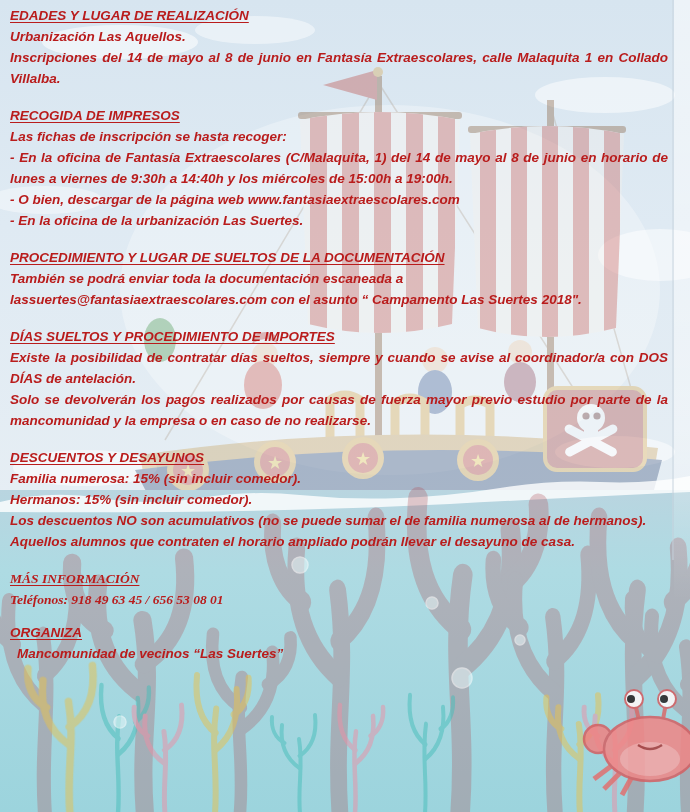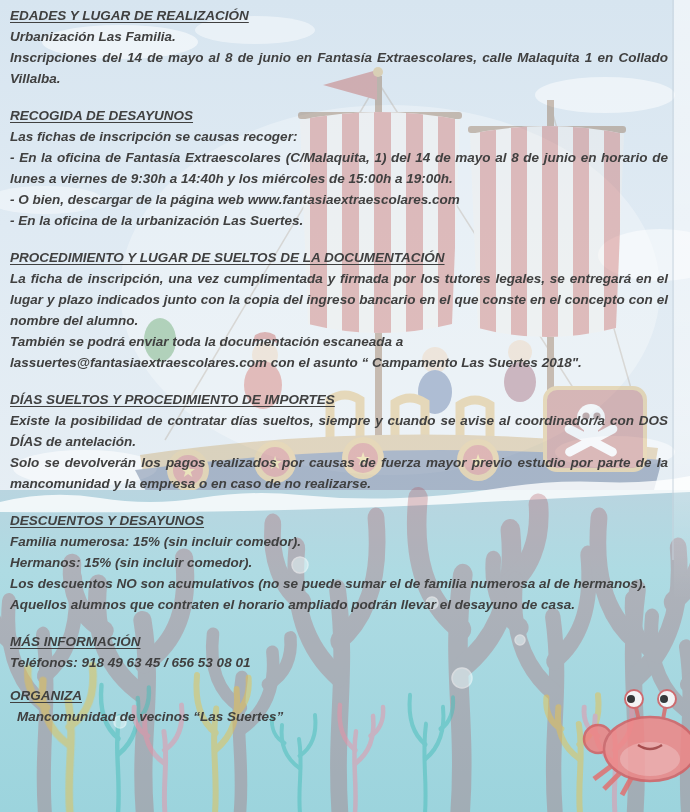--- a/index.html
+++ b/index.html
@@ -4,24 +4,24 @@
 <style>
   html,body{margin:0;padding:0;}
   body{width:690px;height:812px;overflow:hidden;background:#dfe9f2;}
   .flyer{position:relative;width:690px;height:812px;overflow:hidden;}
   .bg{position:absolute;left:0;top:0;width:690px;height:812px;}
   .content{
     position:absolute;left:0;top:0;width:690px;height:812px;
     box-sizing:border-box;padding:5px 22px 0 10px;
     font-family:"Liberation Sans",sans-serif;
     font-style:italic;font-weight:bold;
-    font-size:13.5px;line-height:21px;color:#404040;
+    font-size:13.5px;line-height:21px;color:#b91c1c;
   }
   .sec{margin:0 0 16px 0;}
-  .sec--mas{margin-top:9px;margin-bottom:12px;}
+  .sec--mas{margin-top:9px;margin-bottom:12px;font-family:Liberation Serif, serif;}
   .sec--organiza{margin-bottom:0;}
   .h{margin:0;font-size:13.5px;font-weight:bold;font-style:italic;
      text-decoration:underline;text-underline-offset:2px;}
   .p{margin:0;text-align:justify;}
   .p--indent{padding-left:7px;}
 </style>
 </head>
 <body>
 
 <div class="flyer">
@@ -211,35 +211,34 @@
     </g>
 
     <line x1="673" y1="0" x2="673" y2="560" stroke="#c8d4de" stroke-width="1"></line>
     <rect x="674" y="0" width="16" height="600" fill="url(#stripG)"></rect>
   </svg>
 
   <div class="content">
 
     <section class="sec">
       <h2 class="h">EDADES Y LUGAR DE REALIZACIÓN</h2>
-      <p class="p">Urbanización Las Familia.</p>
+      <p class="p">Urbanización Las Aquellos.</p>
       <p class="p">Inscripciones del 14 de mayo al 8 de junio en Fantasía Extraescolares, calle Malaquita 1 en Collado Villalba.</p>
     </section>
 
     <section class="sec">
-      <h2 class="h">RECOGIDA DE DESAYUNOS</h2>
-      <p class="p">Las fichas de inscripción se causas recoger:</p>
+      <h2 class="h">RECOGIDA DE IMPRESOS</h2>
+      <p class="p">Las fichas de inscripción se hasta recoger:</p>
       <p class="p">- En la oficina de Fantasía Extraescolares (C/Malaquita, 1) del 14 de mayo al 8 de junio en horario de lunes a viernes de 9:30h a 14:40h y los miércoles de 15:00h a 19:00h.</p>
       <p class="p">- O bien, descargar de la página web www.fantasiaextraescolares.com</p>
       <p class="p">- En la oficina de la urbanización Las Suertes.</p>
     </section>
 
     <section class="sec">
       <h2 class="h">PROCEDIMIENTO Y LUGAR DE SUELTOS DE LA DOCUMENTACIÓN</h2>
-      <p class="p">La ficha de inscripción, una vez cumplimentada y firmada por los tutores legales, se entregará en el lugar y plazo indicados junto con la copia del ingreso bancario en el que conste en el concepto con el nombre del alumno.</p>
       <p class="p">También se podrá enviar toda la documentación escaneada a</p>
       <p class="p">lassuertes@fantasiaextraescolares.com con el asunto “ Campamento Las Suertes 2018".</p>
     </section>
 
     <section class="sec">
       <h2 class="h">DÍAS SUELTOS Y PROCEDIMIENTO DE IMPORTES</h2>
       <p class="p">Existe la posibilidad de contratar días sueltos, siempre y cuando se avise al coordinador/a con DOS DÍAS de antelación.</p>
       <p class="p">Solo se devolverán los pagos realizados por causas de fuerza mayor previo estudio por parte de la mancomunidad y la empresa o en caso de no realizarse.</p>
     </section>
 

